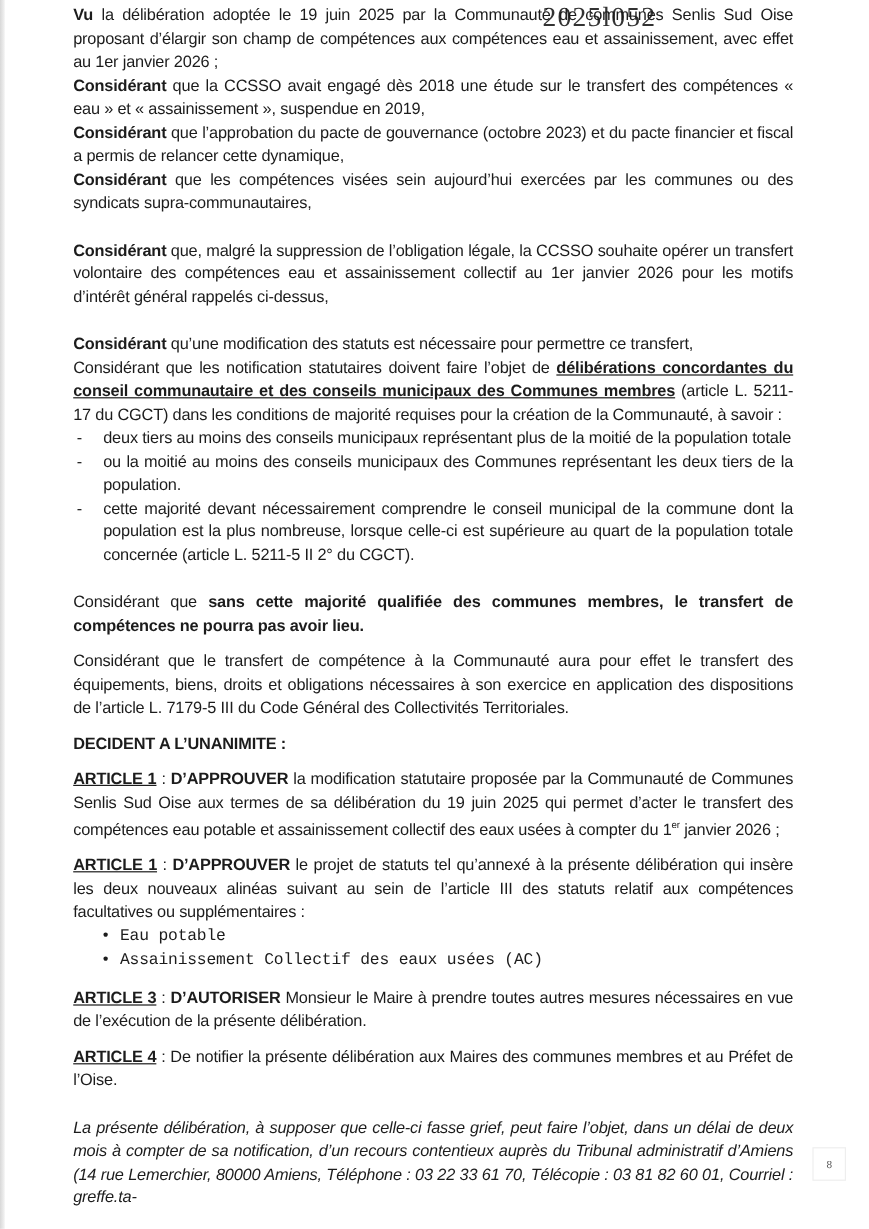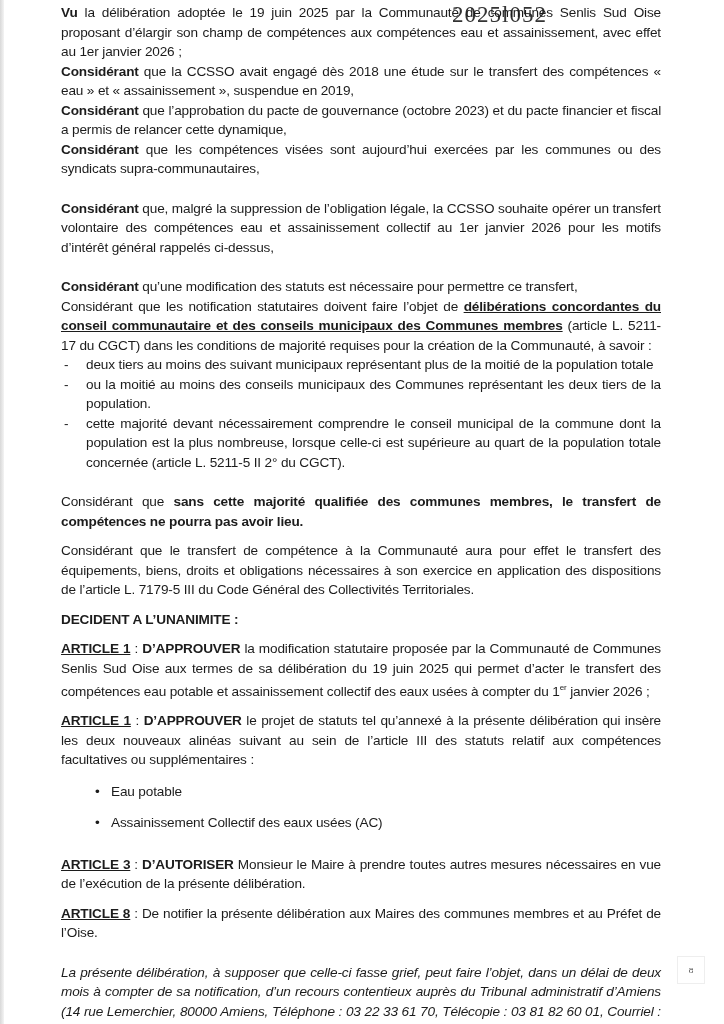--- a/index.html
+++ b/index.html
@@ -25,21 +25,21 @@
   }
   .p { margin: 0; }
   .gap-sm { height: 10px; }
   .gap-md { height: 20px; }
   b { font-weight: bold; }
   .u { text-decoration: underline; }
   .dash-list { margin: 0; padding: 0; list-style: none; }
   .dash-list li { position: relative; padding-left: 25px; margin: 0; }
   .dash-list li::before { content: "-"; position: absolute; left: 3px; }
   .bullet-list { margin: 0; padding: 0; list-style: none; }
-  .bullet-list li { position: relative; padding-left: 38px; margin: 12px; }
+  .bullet-list li { position: relative; padding-left: 38px; margin: 1px; font-family: Liberation Mono, monospace; }
   .bullet-list li::before { content: "\2022"; position: absolute; left: 22px; }
   .italic { font-style: italic; }
   .page-num-box {
     position: absolute; left: 677px; top: 956px; width: 26px; height: 26px;
     border: 1px solid #eeeeee; font-family: "DejaVu Serif", serif; font-size: 8px;
     color: #555; display: flex; align-items: center; justify-content: center;
   }
 </style>
 </head>
 <body>
@@ -49,34 +49,34 @@
 <div class="ref-number">2025l052</div>
 
 <div class="page">
 
   <p class="p"><b>Vu</b><span> la délibération adoptée le 19 juin 2025 par la Communauté de communes Senlis Sud Oise proposant d’élargir son champ de compétences aux compétences eau et assainissement, avec effet au 1er janvier 2026 ;</span></p>
 
   <p class="p"><b>Considérant</b><span> que la CCSSO avait engagé dès 2018 une étude sur le transfert des compétences « eau » et « assainissement », suspendue en 2019,</span></p>
 
   <p class="p"><b>Considérant</b><span> que l’approbation du pacte de gouvernance (octobre 2023) et du pacte financier et fiscal a permis de relancer cette dynamique,</span></p>
 
-  <p class="p"><b>Considérant</b><span> que les compétences visées sont aujourd’hui exercées par les communes ou des syndicats supra-communautaires,</span></p>
+  <p class="p"><b>Considérant</b><span> que les compétences visées sein aujourd’hui exercées par les communes ou des syndicats supra-communautaires,</span></p>
 
   <div class="gap-md"></div>
 
   <p class="p"><b>Considérant</b><span> que, malgré la suppression de l’obligation légale, la CCSSO souhaite opérer un transfert volontaire des compétences eau et assainissement collectif au 1er janvier 2026 pour les motifs d’intérêt général rappelés ci-dessus,</span></p>
 
   <div class="gap-md"></div>
 
   <p class="p"><b>Considérant</b><span> qu’une modification des statuts est nécessaire pour permettre ce transfert,</span></p>
 
   <p class="p"><span>Considérant que les notification statutaires doivent faire l’objet de </span><b class="u">délibérations concordantes du conseil communautaire et des conseils municipaux des Communes membres</b><span> (article L. 5211-17 du CGCT) dans les conditions de majorité requises pour la création de la Communauté, à savoir :</span></p>
 
   <ul class="dash-list">
-    <li>deux tiers au moins des suivant municipaux représentant plus de la moitié de la population totale</li>
+    <li>deux tiers au moins des conseils municipaux représentant plus de la moitié de la population totale</li>
     <li>ou la moitié au moins des conseils municipaux des Communes représentant les deux tiers de la population.</li>
     <li>cette majorité devant nécessairement comprendre le conseil municipal de la commune dont la population est la plus nombreuse, lorsque celle-ci est supérieure au quart de la population totale concernée (article L. 5211-5 II 2° du CGCT).</li>
   </ul>
 
   <div class="gap-md"></div>
 
   <p class="p"><span>Considérant que </span><b>sans cette majorité qualifiée des communes membres, le transfert de compétences ne pourra pas avoir lieu.</b></p>
 
   <div class="gap-sm"></div>
 
@@ -98,20 +98,20 @@
     <li>Eau potable</li>
     <li>Assainissement Collectif des eaux usées (AC)</li>
   </ul>
 
   <div class="gap-sm"></div>
 
   <p class="p"><b class="u">ARTICLE 3</b><span> : </span><b>D’AUTORISER</b><span> Monsieur le Maire à prendre toutes autres mesures nécessaires en vue de l’exécution de la présente délibération.</span></p>
 
   <div class="gap-sm"></div>
 
-  <p class="p"><b class="u">ARTICLE 8</b><span> : </span><span>De notifier la présente délibération aux Maires des communes membres et au Préfet de l’Oise.</span></p>
+  <p class="p"><b class="u">ARTICLE 4</b><span> : </span><span>De notifier la présente délibération aux Maires des communes membres et au Préfet de l’Oise.</span></p>
 
   <div class="gap-md"></div>
 
   <p class="p italic">La présente délibération, à supposer que celle-ci fasse grief, peut faire l’objet, dans un délai de deux mois à compter de sa notification, d’un recours contentieux auprès du Tribunal administratif d’Amiens (14 rue Lemerchier, 80000 Amiens, Téléphone : 03 22 33 61 70, Télécopie : 03 81 82 60 01, Courriel : greffe.ta-</p>
 </div>
 
 <div class="page-num-box">8</div>
 
 </body></html>

